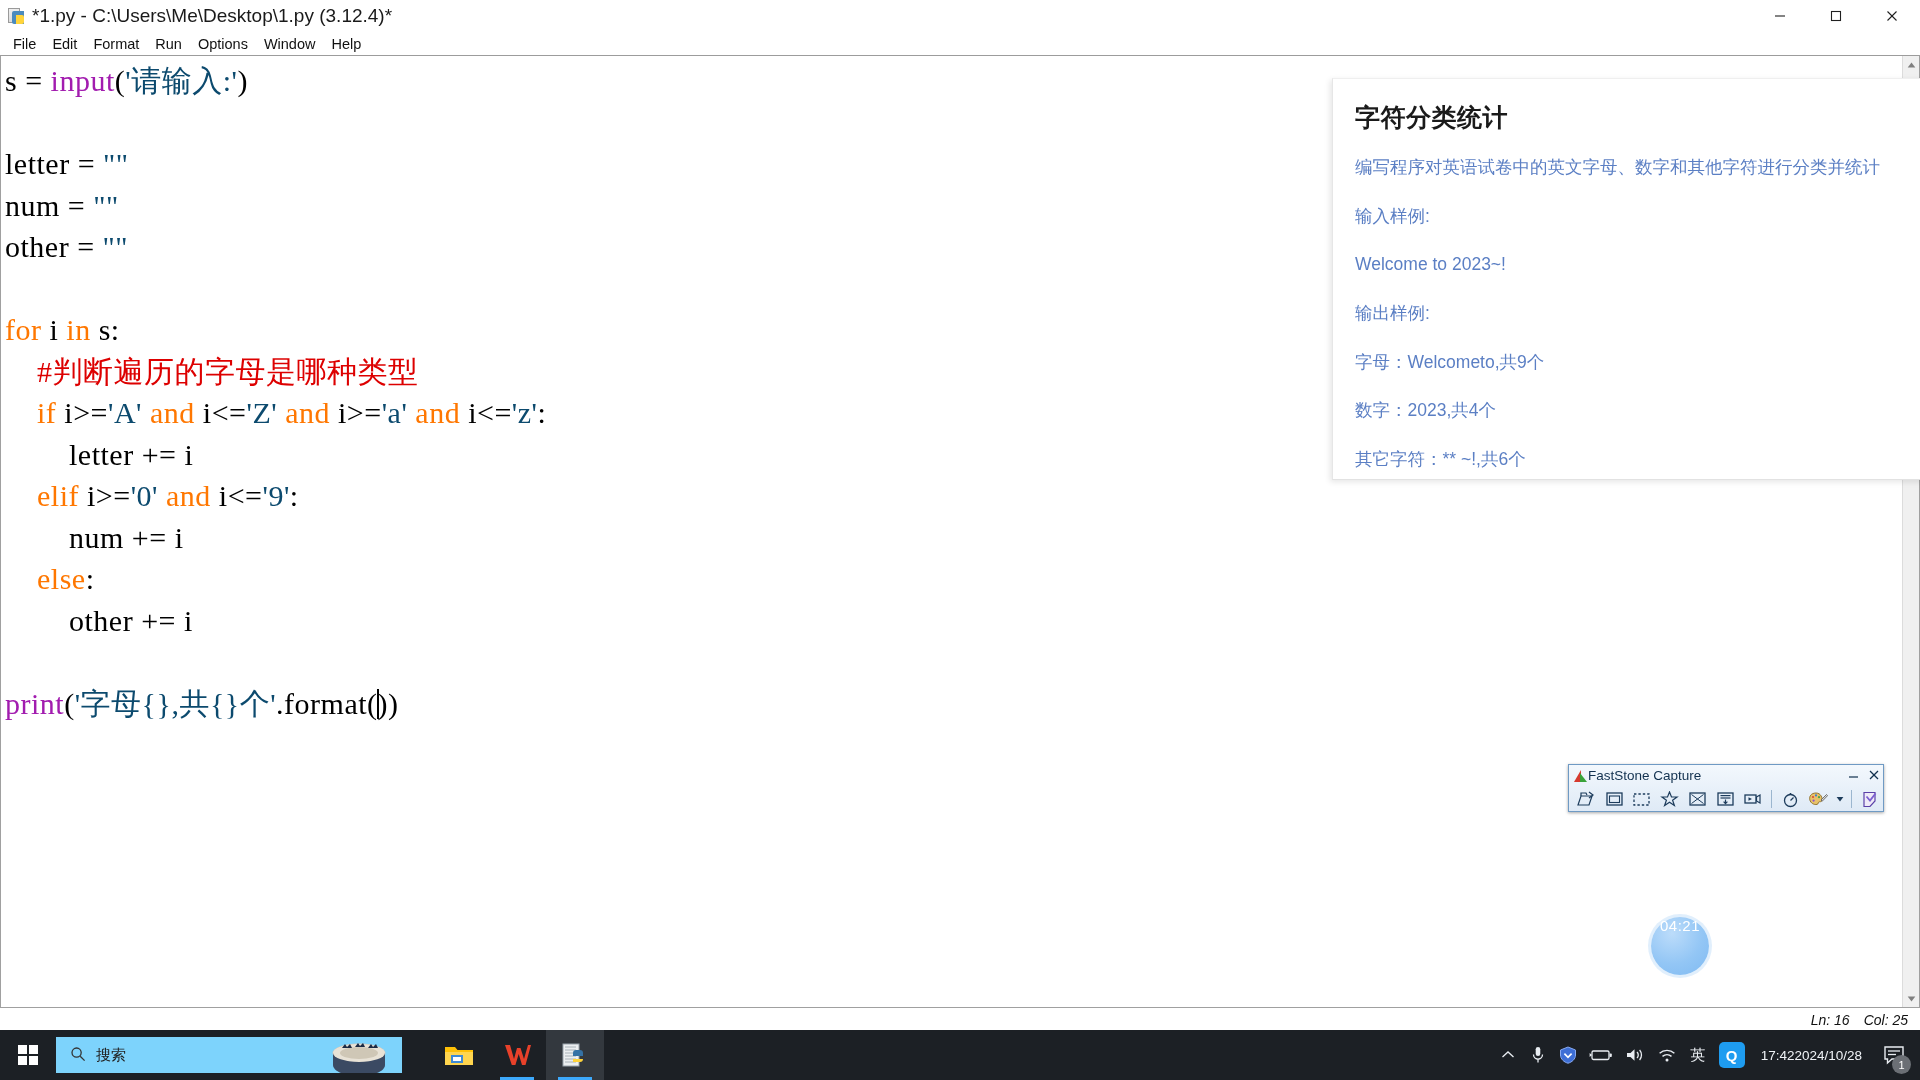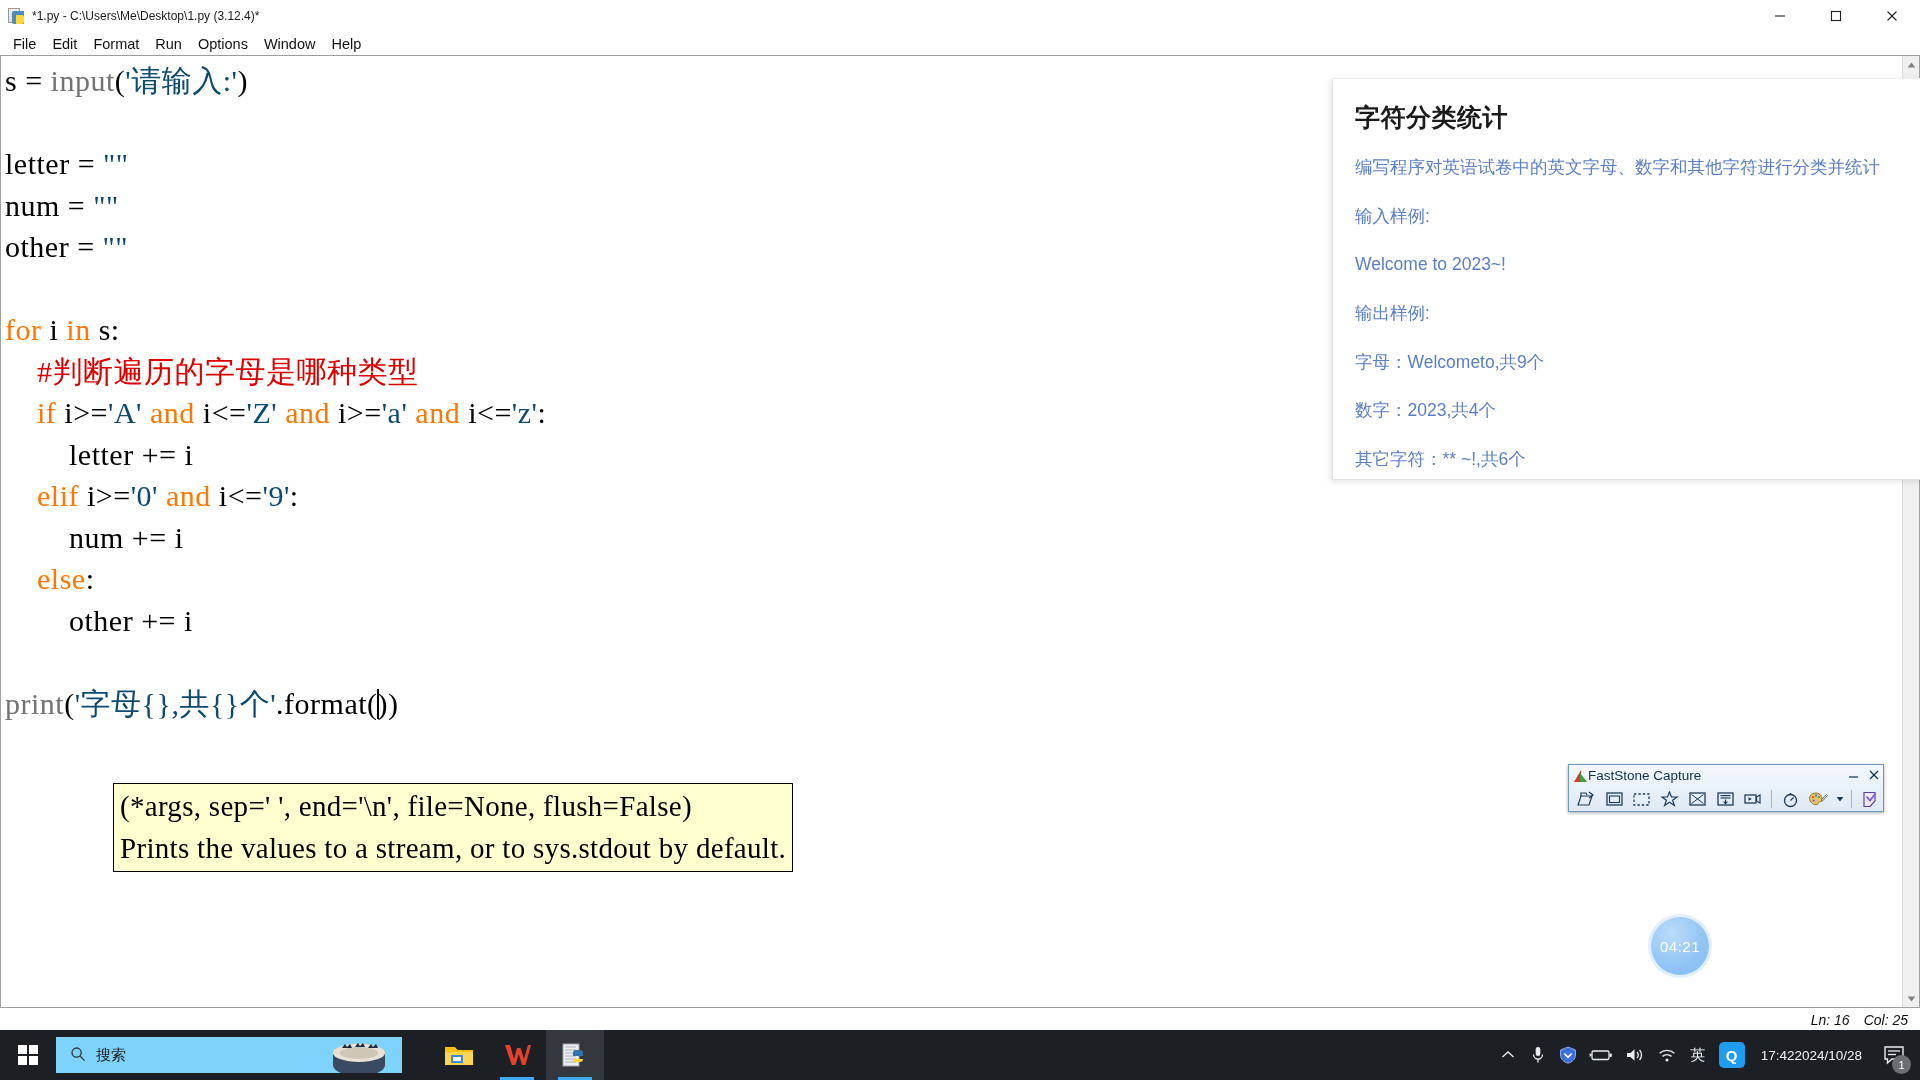--- a/index.html
+++ b/index.html
@@ -37,21 +37,21 @@
   }
   .title-icon .pg-b {
     position:absolute; left:5px; top:4px; width:12px; height:13px;
     background:#4b8bbe; border-radius:2px 0 0 2px;
   }
   .title-icon .pg-c {
     position:absolute; left:9px; top:8px; width:8px; height:9px;
     background:#ffd43b; border-radius:0 2px 2px 0;
   }
   .title-text {
-    font-size: 12px; color: #1a1a1a; white-space: nowrap;
+    font-size: 19px; color: #1a1a1a; white-space: nowrap;
   }
   .win-buttons {
     position:absolute; right:0; top:0; height:32px; display:flex;
   }
   .win-btn {
     width: 56px; height: 32px;
     display:flex; align-items:center; justify-content:center;
     color:#202020;
   }
   .win-btn svg { display:block; }
@@ -79,21 +79,21 @@
     padding: 4px 0 0 4px;
     font-family: "Liberation Serif", "DejaVu Serif", serif;
     font-size: 30px;
     line-height: 41.5px;
     white-space: pre;
     letter-spacing: 0.5px;
     color:#000;
   }
   .code .ln { display:block; height:41.5px; }
   .kw  { color:#ff7700; }
-  .bi  { color:#737373;font-family:Liberation Serif, serif; }
+  .bi  { color:#a21caf;font-family:Liberation Serif, serif; }
   .str { color:#0c4a6e; }
   .cmt { color:#dd0000; }
   .pl  { color:#000000; }
 
   .caret {
     display:inline-block; width:2px; height:30px;
     background:#000; vertical-align:-5px; margin:0 -1px;
   }
 
   
@@ -185,21 +185,21 @@
     color:#1d3c5c;
   }
   .fsep { width:1px; height:18px; background:#9bb6cf; margin:0 3px; }
 
   
   .timer-bubble {
     position:absolute; left:1651px; top:917px;
     width: 58px; height: 58px; border-radius: 50%;
     background: radial-gradient(circle at 36% 28%, #bcdcfa 0%, #93c6f5 55%, #7fbaf2 100%);
     box-shadow: 0 0 0 3px rgba(200,226,250,0.55);
-    display:flex; align-items:center; justify-content:center;
+    display:flex; justify-content:center;
     color:#ffffff; font-size:15px; letter-spacing:0.5px;
   }
 
   
   .taskbar {
     position:absolute; left:0; bottom:0; width:1920px; height:50px;
     background:#1c2025;
     display:flex; align-items:center;
   }
   .start-btn { width:56px; height:50px; display:flex; align-items:center; justify-content:center; }
@@ -268,21 +268,20 @@
         <span class="mi">Format</span>
         <span class="mi">Run</span>
         <span class="mi">Options</span>
         <span class="mi">Window</span>
         <span class="mi">Help</span>
       </div>
 
     <div class="editor-wrap">
       <div class="code" id="code"><span class="ln"><span class="pl">s = </span><span class="bi">input</span><span class="pl">(</span><span class="str">'请输入:'</span><span class="pl">)</span></span><span class="ln">&nbsp;</span><span class="ln"><span class="pl">letter = </span><span class="str">""</span></span><span class="ln"><span class="pl">num = </span><span class="str">""</span></span><span class="ln"><span class="pl">other = </span><span class="str">""</span></span><span class="ln">&nbsp;</span><span class="ln"><span class="kw">for</span><span class="pl"> i </span><span class="kw">in</span><span class="pl"> s:</span></span><span class="ln"><span class="cmt">    #判断遍历的字母是哪种类型</span></span><span class="ln"><span class="pl">    </span><span class="kw">if</span><span class="pl"> i&gt;=</span><span class="str">'A'</span><span class="pl"> </span><span class="kw">and</span><span class="pl"> i&lt;=</span><span class="str">'Z'</span><span class="pl"> </span><span class="kw">and</span><span class="pl"> i&gt;=</span><span class="str">'a'</span><span class="pl"> </span><span class="kw">and</span><span class="pl"> i&lt;=</span><span class="str">'z'</span><span class="pl">:</span></span><span class="ln"><span class="pl">        letter += i</span></span><span class="ln"><span class="pl">    </span><span class="kw">elif</span><span class="pl"> i&gt;=</span><span class="str">'0'</span><span class="pl"> </span><span class="kw">and</span><span class="pl"> i&lt;=</span><span class="str">'9'</span><span class="pl">:</span></span><span class="ln"><span class="pl">        num += i</span></span><span class="ln"><span class="pl">    </span><span class="kw">else</span><span class="pl">:</span></span><span class="ln"><span class="pl">        other += i</span></span><span class="ln">&nbsp;</span><span class="ln"><span class="bi">print</span><span class="pl">(</span><span class="str">'字母{},共{}个'</span><span class="pl">.format(</span><span class="caret"></span><span class="pl">)</span><span class="pl">)</span></span></div>
 
-      <div class="calltip" id="calltip"><div>(*args, sep=' ', end='\n', file=None, flush=False)</div><div>Prints the values to a stream, or to sys.stdout by default.</div></div>
 
       <div class="vscroll">
         <div class="arrow">
           <svg width="9" height="6" viewBox="0 0 9 6">
               <path d="M4.5 0.5 L8.3 5.5 L0.7 5.5 Z" fill="#808080"></path>
             </svg>
         </div>
         <div class="thumb"></div>
         <div class="arrow bottom">
           <svg width="9" height="6" viewBox="0 0 9 6">

